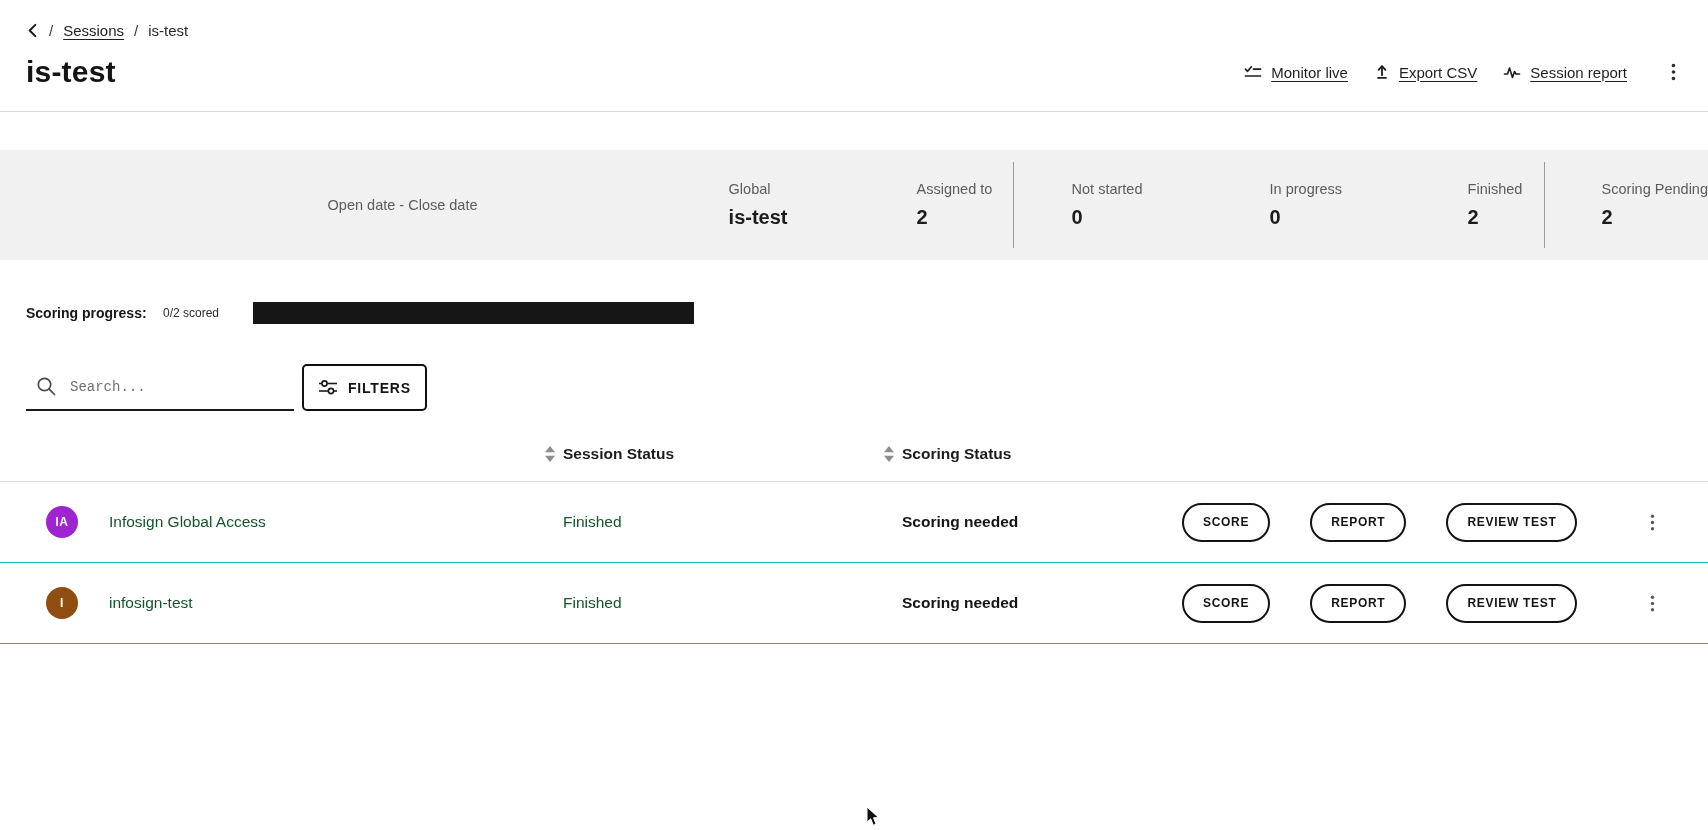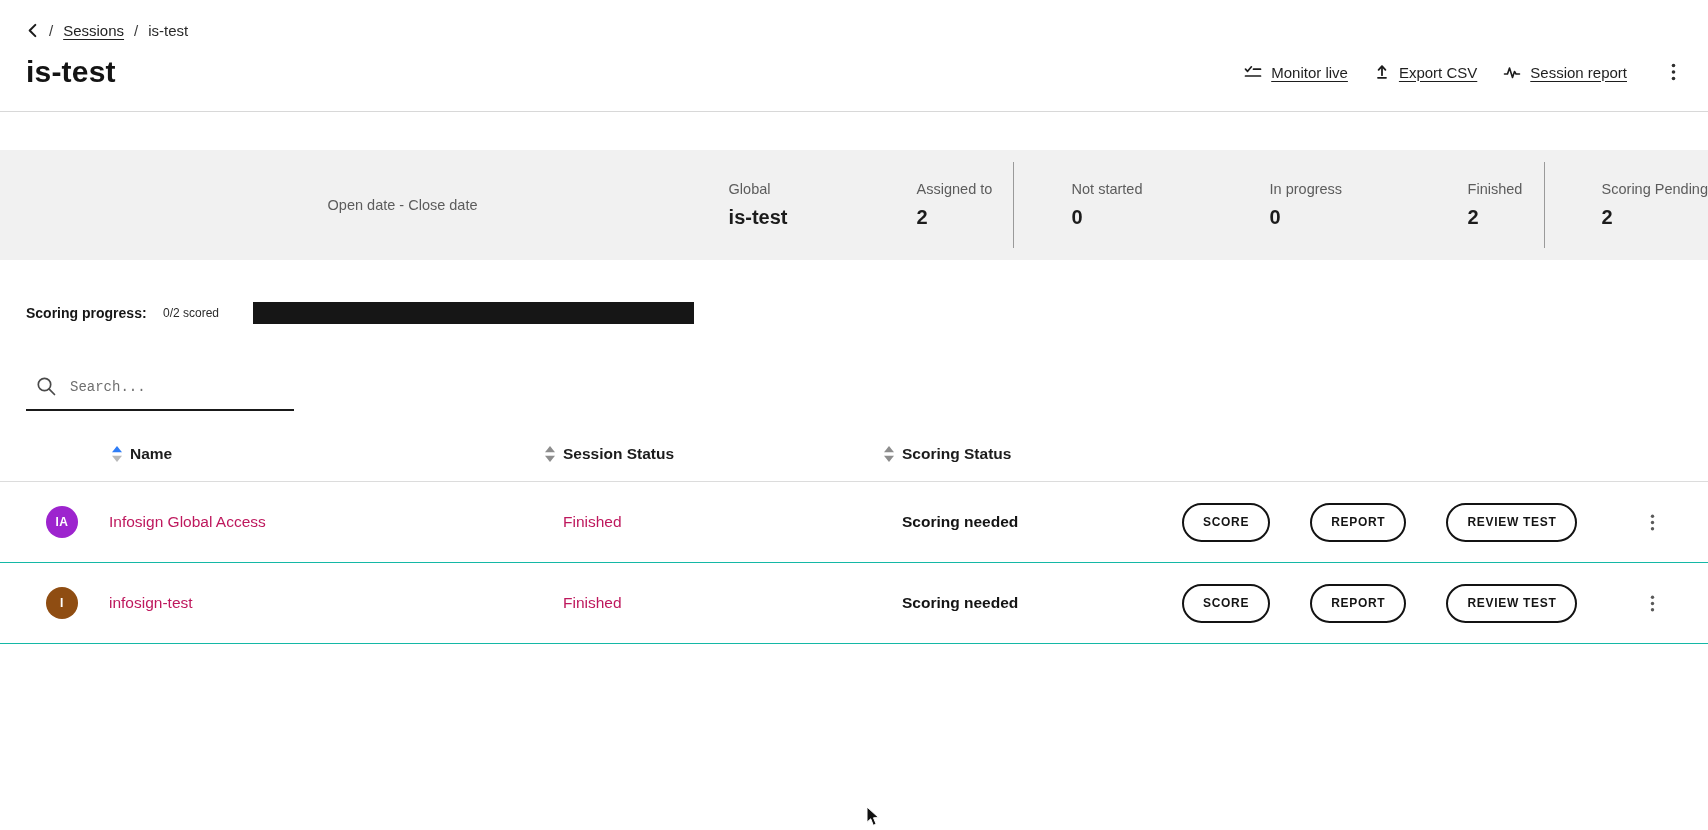--- a/index.html
+++ b/index.html
@@ -50,21 +50,21 @@
   .grid { display:grid; grid-template-columns:83px 454px 339px 280px 1fr 60px; align-items:center; padding:0 26px; }
   .thead { margin-top:16px; height:55px; border-bottom:1px solid #dcdcdc; }
   .th { display:flex; align-items:center; gap:8px; font-size:15.5px; font-weight:700; color:#1c1c1c; cursor:pointer; }
   .th-name { grid-column:1 / 3; padding-left:86px; }
   .th .sorticon { margin-left:-0px; display:flex; }
   .th-shift .sorticon { margin-left:-18px; }
   .trow { height:81px; border-bottom:1px solid #14b8a6; }
   .avatar-cell { padding-left:20px; }
   .avatar { width:32px; height:32px; border-radius:50%; color:#fff; font-size:12px; font-weight:700;
      letter-spacing:.5px; display:flex; align-items:center; justify-content:center; }
-  .cell-name, .cell-session { font-size:15.5px; color:#be185d; }
+  .cell-name, .cell-session { font-size:15.5px; color:#14532d; }
   .cell-scoring { font-size:15.5px; font-weight:700; color:#141414; }
   .cell-actions { display:flex; justify-content:flex-start; gap:40px; padding-right:12px; }
   .pill-btn { height:39px; border:2px solid #131313; border-radius:20px; background:#fff; padding:0 19px;
      font-size:12px; font-weight:700; letter-spacing:.7px; color:#141414; cursor:pointer;
      font-family:"Liberation Sans", sans-serif; }
   .row-kebab { display:flex; justify-content:center; cursor:pointer; padding:6px; }
 
   .cursor { position:absolute; left:866px; top:806px; }
 </style>
 </head>
@@ -160,32 +160,32 @@
 </div>
 
 <div class="search-row">
   <div class="search-box">
     <svg width="21" height="21" viewBox="0 0 21 21" fill="none" stroke="#4a4a4a" stroke-width="1.7" stroke-linecap="round">
         <circle cx="8.5" cy="8.5" r="6.2"></circle>
         <line x1="13.2" y1="13.2" x2="18.5" y2="18.5"></line>
       </svg>
     <input type="text" placeholder="Search..." style="">
   </div>
+  <button class="filters-btn">
+    <svg width="20" height="17" viewBox="0 0 20 17" fill="#fff" stroke="#1a1a1a" stroke-width="1.6">
+      <line x1="1" y1="4.5" x2="19" y2="4.5"></line>
+        <circle cx="6.5" cy="4.5" r="2.6"></circle>
+      <line x1="1" y1="12" x2="19" y2="12"></line>
+        <circle cx="13" cy="12" r="2.6"></circle>
+    </svg>
+    <span>FILTERS</span>
+  </button>
 </div>
 
 <div class="grid thead">
-  <div class="th th-name">
-    <span class="sorticon">
-      <svg width="10" height="16" viewBox="0 0 10 16">
-          <polygon points="5,0 10,6.2 0,6.2" fill="#2f7df6"></polygon>
-          <polygon points="5,16 0,9.8 10,9.8" fill="#b9b9b9"></polygon>
-        </svg>
-    </span>
-    <span>Name</span>
-  </div>
   <div class="th th-shift" style="grid-column:3">
     <span class="sorticon">
       <svg width="10" height="16" viewBox="0 0 10 16">
           <polygon points="5,0 10,6.2 0,6.2" fill="#8d8d8d"></polygon>
           <polygon points="5,16 0,9.8 10,9.8" fill="#8d8d8d"></polygon>
         </svg>
     </span>
     <span>Session Status</span>
   </div>
   <div class="th th-shift" style="grid-column:4">

